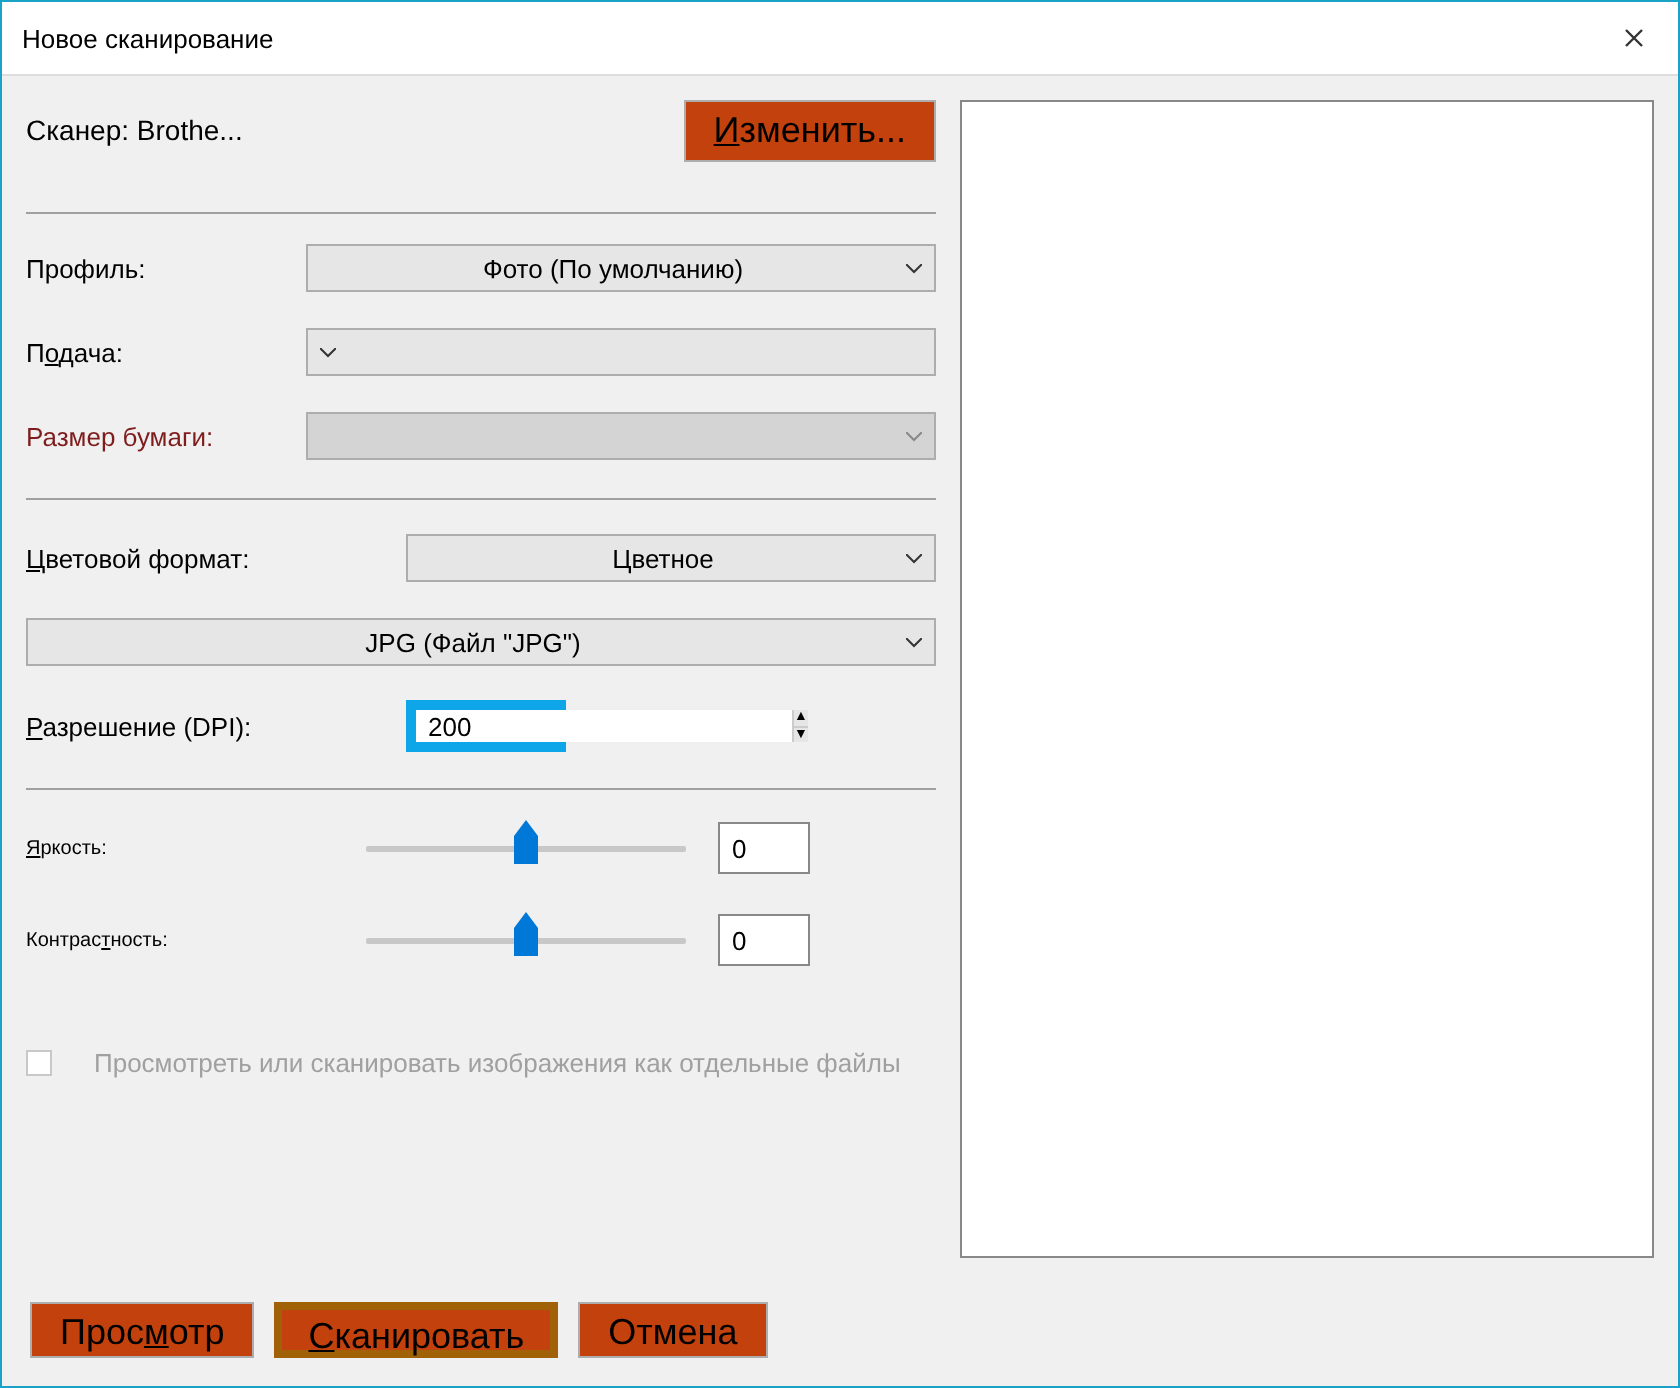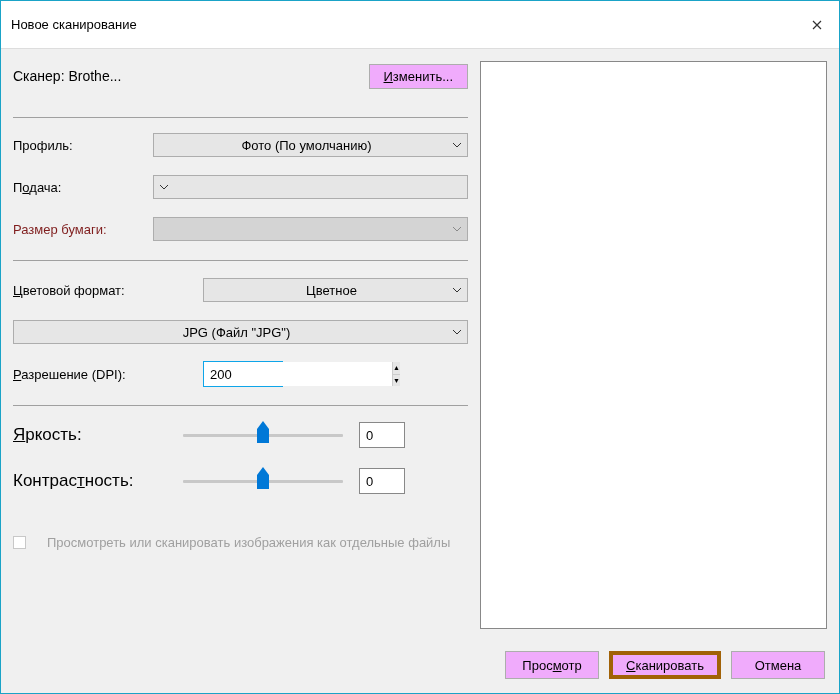--- a/index.html
+++ b/index.html
@@ -12,21 +12,21 @@
   }
   .window {
     width: 840px;
     height: 694px;
     border: 1px solid #1aa3c7;
     display: flex;
     flex-direction: column;
     background: #f0f0f0;
   }
   .titlebar {
-    height: 48px;
+    height: 37px;
     background: #fff;
     display: flex;
     align-items: center;
     padding: 0 0 0 10px;
     border-bottom: 1px solid #ddd;
   }
   .titlebar-title {
     flex: 1;
     font-size: 13px;
   }
@@ -54,24 +54,24 @@
     display: flex;
     align-items: center;
     height: 30px;
     margin-bottom: 18px;
   }
   .scanner-label {
     flex: 1;
     font-size: 14px;
   }
   .btn {
-    background: #f0abfc;
+    background: #c2410c;
     border: 1px solid #adadad;
     padding: 4px 14px;
-    font-size: 13px;
+    font-size: 18px;
     cursor: pointer;
     font-family: inherit;
   }
   .btn.default { border: 4px solid #a16207; padding: 3px 13px; }
   .divider {
     border: none;
     border-top: 1px solid #a0a0a0;
     margin: 8px 0 14px 0;
   }
   .divider.short { margin: 2px 0 16px 0; }
@@ -108,21 +108,21 @@
   .select-text { flex: 1; }
   .chevron {
     width: 8px; height: 8px;
     display: flex; align-items: center; justify-content: center;
   }
   .chevron svg { width: 8px; height: 5px; }
   .spinner {
     width: 80px;
     height: 26px;
     display: flex;
-    border: 1px solid #0ea5e9;
+    border: 5px solid #0ea5e9;
     background: #fdba74;
   }
   .spinner-input {
     flex: 1;
     border: none;
     padding: 0 6px;
     font-size: 13px;
     font-family: inherit;
     outline: none;
   }
@@ -141,21 +141,21 @@
     cursor: pointer;
     font-size: 7px;
     line-height: 1;
   }
   .spinner-btn:first-child { border-bottom: 1px solid #ccc; }
   .slider-row {
     display: flex;
     align-items: center;
     margin-bottom: 20px;
   }
-  .slider-label { width: 140px; font-size: 17px; }
+  .slider-label { width: 140px; font-size: 10px; }
   .slider-track {
     width: 160px;
     height: 20px;
     position: relative;
     display: flex;
     align-items: center;
   }
   .slider-rail {
     width: 100%;
     height: 3px;
@@ -201,21 +201,21 @@
     font-size: 13px;
     line-height: 1.4;
   }
   .preview-panel {
     flex: 1;
     background: #fff;
     border: 1px solid #888;
   }
   .footer {
     display: flex;
-    justify-content: flex-end;
+    justify-content: flex-start;
     gap: 10px;
     padding: 10px 14px 14px 14px;
   }
   .footer .btn { min-width: 94px; height: 28px; }
   .uline { text-decoration: underline; }
 </style>
 </head>
 <body>
 
 <div class="window">

